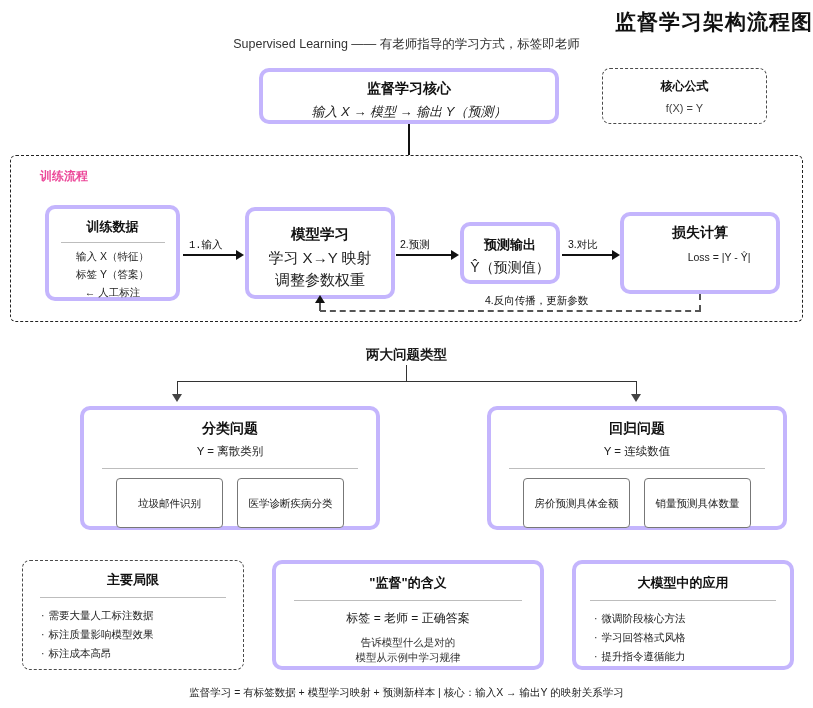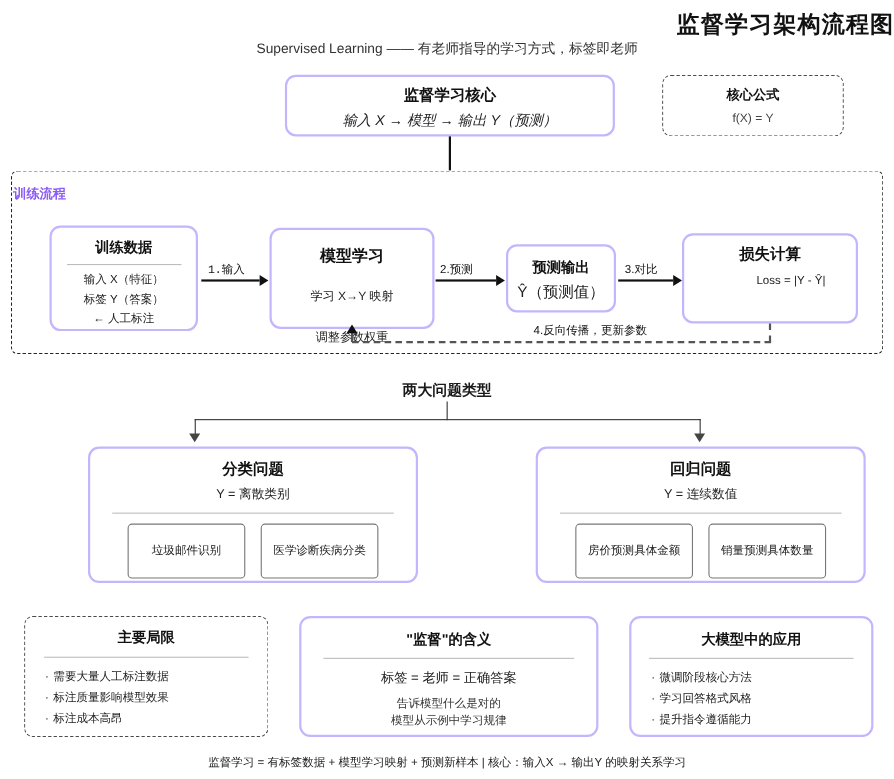--- a/index.html
+++ b/index.html
@@ -19,21 +19,21 @@
     left:0;top:8px;width:813px;text-align:right;
     font-size:21px;font-weight:bold;letter-spacing:1px;color:#111;
   }
   #page-subtitle{
     left:0;top:36px;width:813px;text-align:center;
     font-size:12.5px;color:#333;
   }
 
   
   .box-solid{
-    border:2px solid #c4b5fd;background:#fff;border-radius:10px;
+    border:4px solid #c4b5fd;background:#fff;border-radius:10px;
   }
   .box-dashed{
     border:1.6px dashed #4a4a4a;background:#fff;border-radius:8px;
   }
   .box-title{
     font-size:13.5px;font-weight:bold;text-align:center;color:#111;
   }
   .box-sub{
     font-size:11.5px;text-align:center;color:#222;
   }
@@ -53,33 +53,33 @@
 
   
   #core-connector{left:408px;top:124px;width:2px;height:31px;background:#111;}
 
   
   #training-container{
     left:10px;top:155px;width:793px;height:167px;
     border:1.6px dashed #222;border-radius:6px;background:#fff;
   }
   #training-label{
-    left:12px;top:168px;font-size:12px;font-weight:bold;color:#8b5cf6;
+    left:40px;top:168px;font-size:12px;font-weight:bold;color:#ec4899;
   }
 
   
   #train-data-box{left:45px;top:205px;width:135px;height:96px;}
   #train-data-box .t{margin-top:9px;font-size:13px;}
   #train-data-box .ln{width:104px;}
   #train-data-box .s{margin-top:3px;font-size:10.5px;line-height:15px;}
 
   
   #model-box{left:245px;top:207px;width:150px;height:92px;}
   #model-box .t{margin-top:14px;font-size:14.5px;}
-  #model-box .s{margin-top:20px;font-size:11px;line-height:17px;}
+  #model-box .s{margin-top:5px;font-size:15px;line-height:17px;}
 
   
   #pred-box{left:460px;top:222px;width:100px;height:62px;}
   #pred-box .t{margin-top:10px;font-size:13px;}
   #pred-box .s{margin-top:5px;font-size:14px;}
 
   
   #loss-box{left:620px;top:212px;width:160px;height:82px;}
   #loss-box .t{margin-top:8px;font-size:14px;}
   #loss-box .s{margin-top:7px;font-size:10.5px;line-height:17px;padding-left:38px;}

